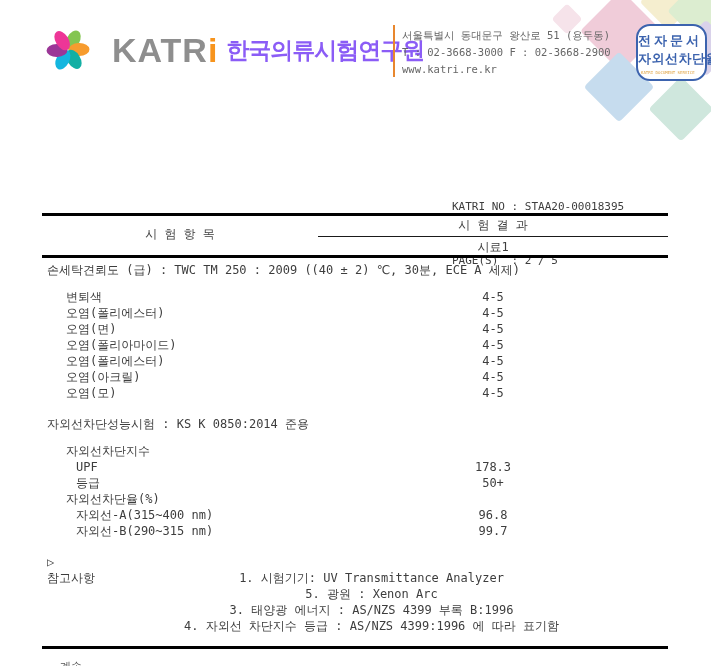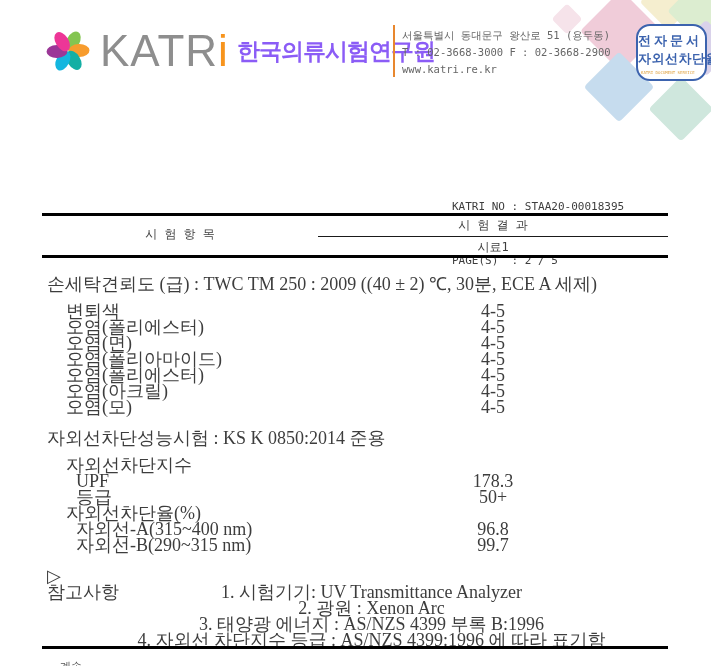--- a/index.html
+++ b/index.html
@@ -11,21 +11,21 @@
     background: #ffffff;
     overflow: hidden;
     font-family: "DejaVu Sans Mono", "DejaVu Sans", monospace;
     color: #3d3d3d;
   }
   
   .deco { position: absolute; z-index: 0; }
   .diamond { position: absolute; transform: rotate(45deg); border-radius: 4px; }
   .logo-block { position: absolute; left: 44px; top: 26px; display: flex; align-items: center; z-index: 1; }
   .logo-mark { width: 48px; height: 48px; }
-  .brand { margin-left: 8px; font-weight: normal; font-size: 44px; letter-spacing: 1px; color: #8e8e8e; font-family: "Liberation Sans", sans-serif; }
+  .brand { margin-left: 20px; font-weight: bold; font-size: 34px; letter-spacing: 1px; color: #8e8e8e; font-family: "Liberation Sans", sans-serif; }
   .brand-i { color: #f7941d; }
   .org-name { margin-left: 8px; font-weight: bold; font-size: 23px; color: #8b5cf6; letter-spacing: -1px; white-space: nowrap; }
   .v-divider { position: absolute; left: 393px; top: 25px; width: 2px; height: 52px; background: #e8872e; z-index: 1; }
   .address { position: absolute; left: 402px; top: 27px; font-size: 10.5px; line-height: 17px; color: #666; white-space: nowrap; z-index: 1; }
   .badge {
     position: absolute; left: 636px; top: 24px; width: 71px; height: 57px;
     background: #fff; border: 2px solid #3c63ae; border-radius: 14px;
     display: flex; flex-direction: column; align-items: flex-start; justify-content: center;
     z-index: 2; padding-top: 2px;
   }
@@ -35,21 +35,21 @@
   
   .meta { position: absolute; left: 452px; top: 162px; font-size: 11px; line-height: 18px; white-space: pre; z-index: 1; }
   
   .rule { position: absolute; background: #000; z-index: 1; }
   .rule-thick { left: 42px; width: 626px; height: 3px; }
   .rule-thin  { left: 318px; width: 350px; height: 1px; background: #1a1a1a; }
   .th-item   { position: absolute; left: 42px;  top: 226px; width: 276px; text-align: center; font-size: 12px; }
   .th-result { position: absolute; left: 318px; top: 217px; width: 350px; text-align: center; font-size: 12px; }
   .th-sample { position: absolute; left: 318px; top: 239px; width: 350px; text-align: center; font-size: 12px; }
   
-  .results { position: absolute; left: 42px; top: 276px; width: 626px; font-size: 18px; z-index: 1; font-family: Liberation Serif, serif; }
+  .results { position: absolute; left: 42px; top: 262px; width: 626px; font-size: 12px; z-index: 1; }
   .results-section { margin-bottom: 15px; }
   .section-title { height: 16px; line-height: 16px; padding-left: 5px; margin-bottom: 11px; white-space: nowrap; }
   .result-row { position: relative; height: 16px; line-height: 16px; white-space: nowrap; }
   .result-row .label.ind1 { padding-left: 24px; }
   .result-row .label.ind2 { padding-left: 34px; }
   .result-row .value { position: absolute; left: 276px; top: 0; width: 350px; text-align: center; }
   .notes { margin-top: 12px; }
   .notes-title { height: 16px; line-height: 16px; padding-left: 5px; }
   .notes-title .marker { margin-right: 6px; }
   .note-item { height: 16px; line-height: 16px; padding-left: 33px; white-space: nowrap; text-align: center; }
@@ -164,21 +164,21 @@
           <div class="value">96.8</div>
         </div>
         <div class="result-row">
           <div class="label ind2">자외선-B(290~315 nm)</div>
           <div class="value">99.7</div>
         </div>
       </div>
       <div class="notes">
         <div class="notes-title"><div class="marker">▷</div><div style="display: inline;">참고사항</div></div>
         <div class="note-item">1. 시험기기: UV Transmittance Analyzer</div>
-        <div class="note-item">2. 광원 : Xenon Arc</div>
+        <div class="note-item">5. 광원 : Xenon Arc</div>
         <div class="note-item">3. 태양광 에너지 : AS/NZS 4399 부록 B:1996</div>
         <div class="note-item">4. 자외선 차단지수 등급 : AS/NZS 4399:1996 에 따라 표기함</div>
       </div>
     </div>
 
   <div class="rule rule-thick" style="top:646px;"></div>
   <div class="footer-partial">계속</div>
 
 </div>
 

